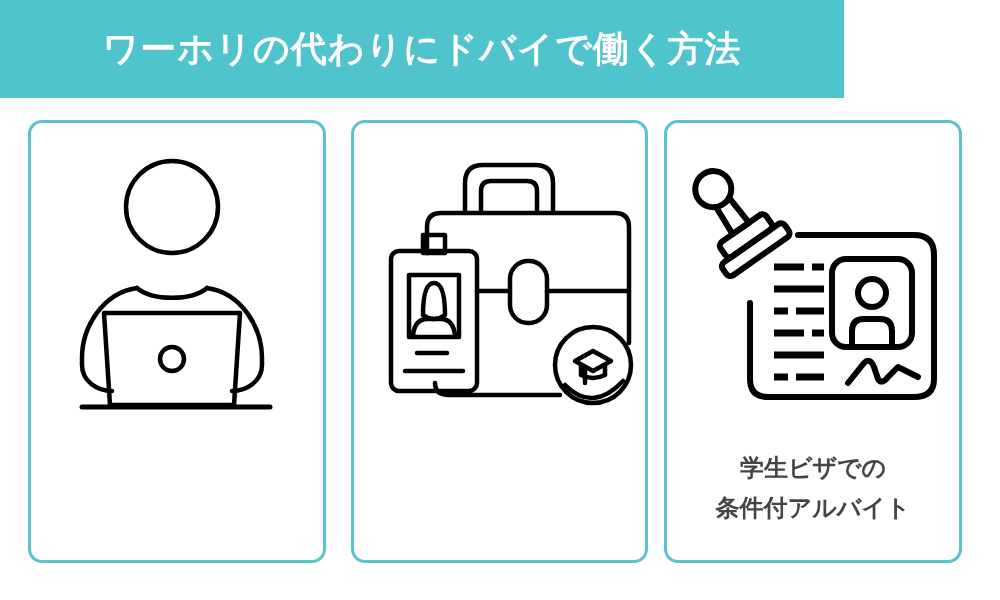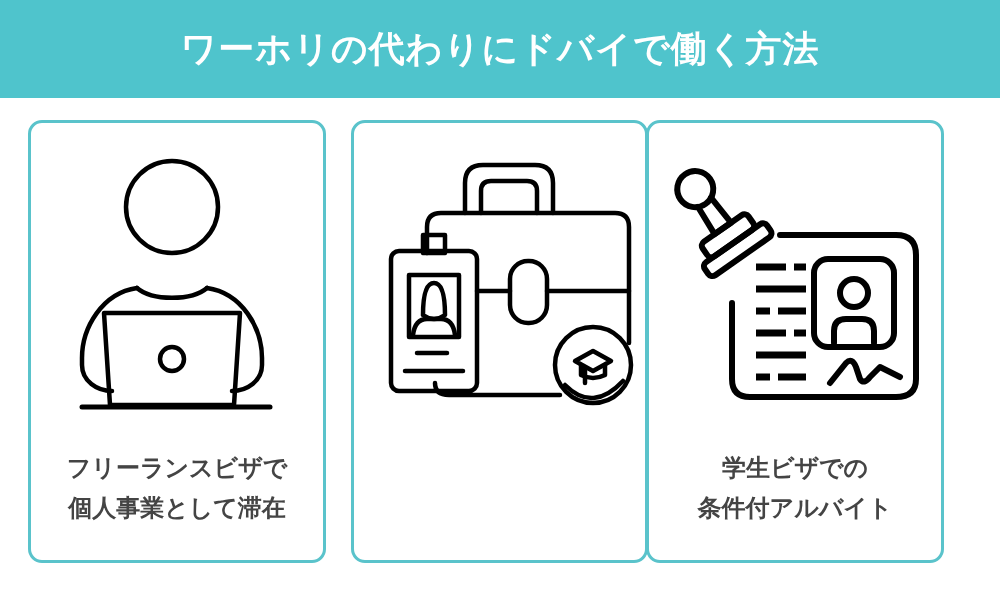--- a/index.html
+++ b/index.html
@@ -1,31 +1,31 @@
 <!DOCTYPE html>
 <html><head>
 <meta charset="utf-8">
 <style>
   * { box-sizing: border-box; margin: 0; padding: 0; }
   html, body { width: 1000px; height: 600px; background: #ffffff; overflow: hidden; }
   body { position: relative; font-family: "DejaVu Sans", "Liberation Sans", sans-serif; }
   .header {
-    position: absolute; left: 0; top: 0; width: 1000px; height: 98px;
+    position: absolute; left: 0; top: 0; width: 844px; height: 98px;
     background: #4fc4cc; display: flex; align-items: center; justify-content: center;
   }
   .header-title {
     color: #ffffff; font-size: 36px; font-weight: bold; letter-spacing: 1px;
   }
   .card {
     position: absolute; top: 120px; height: 443px; width: 298px;
     border: 3px solid #5ac3cb; border-radius: 14px; background: #ffffff;
   }
   .card-1 { left: 28px; }
   .card-2 { left: 351px; width: 297px; }
-  .card-3 { left: 646px; padding-left: 15px; }
+  .card-3 { left: 664px; padding-left: 15px; }
   .icon-wrap {
     position: absolute; left: 50%; top: 20px; transform: translateX(-50%);
     width: 270px; height: 270px;
   }
   .icon-wrap svg { width: 100%; height: 100%; display: block; }
   .card-text {
     position: absolute; left: 0; right: 0; top: 300px; bottom: 0;
     display: flex; align-items: center; justify-content: center; text-align: center;
     color: #444444; font-size: 24px; font-weight: bold; line-height: 40px;
     white-space: pre-line; padding: 0 10px 8px;
@@ -48,22 +48,20 @@
       <path d="M165 145 C 200 150, 220 185, 220 215 L 220 222 C 220 238, 205 248, 190 248"></path>
       <path d="M95 145 C 110 158, 150 158, 165 145"></path>
 
       <path d="M62 170 L 198 170 L 192 262 L 68 262 Z"></path>
 
       <circle cx="130" cy="216" r="12"></circle>
 
       <line x1="40" y1="264" x2="228" y2="264" stroke-width="5"></line>
     </svg>
   </div>
-  <div class="card-text">フリーランスビザで
-個人事業として滞在</div>
 </div>
 
 <div class="card card-2">
   <div class="icon-wrap">
     <svg viewBox="0 0 270 270" fill="none" stroke="#000" stroke-width="4.5" stroke-linecap="round" stroke-linejoin="round">
 
       <path d="M100 70 L 100 40 Q 100 22 118 22 L 170 22 Q 188 22 188 40 L 188 70"></path>
       <path d="M116 70 L 116 48 Q 116 38 126 38 L 162 38 Q 172 38 172 48 L 172 70"></path>
 
       <path d="M62 110 L 62 84 Q 62 70 76 70 L 250 70 Q 264 70 264 84 L 264 200"></path>

